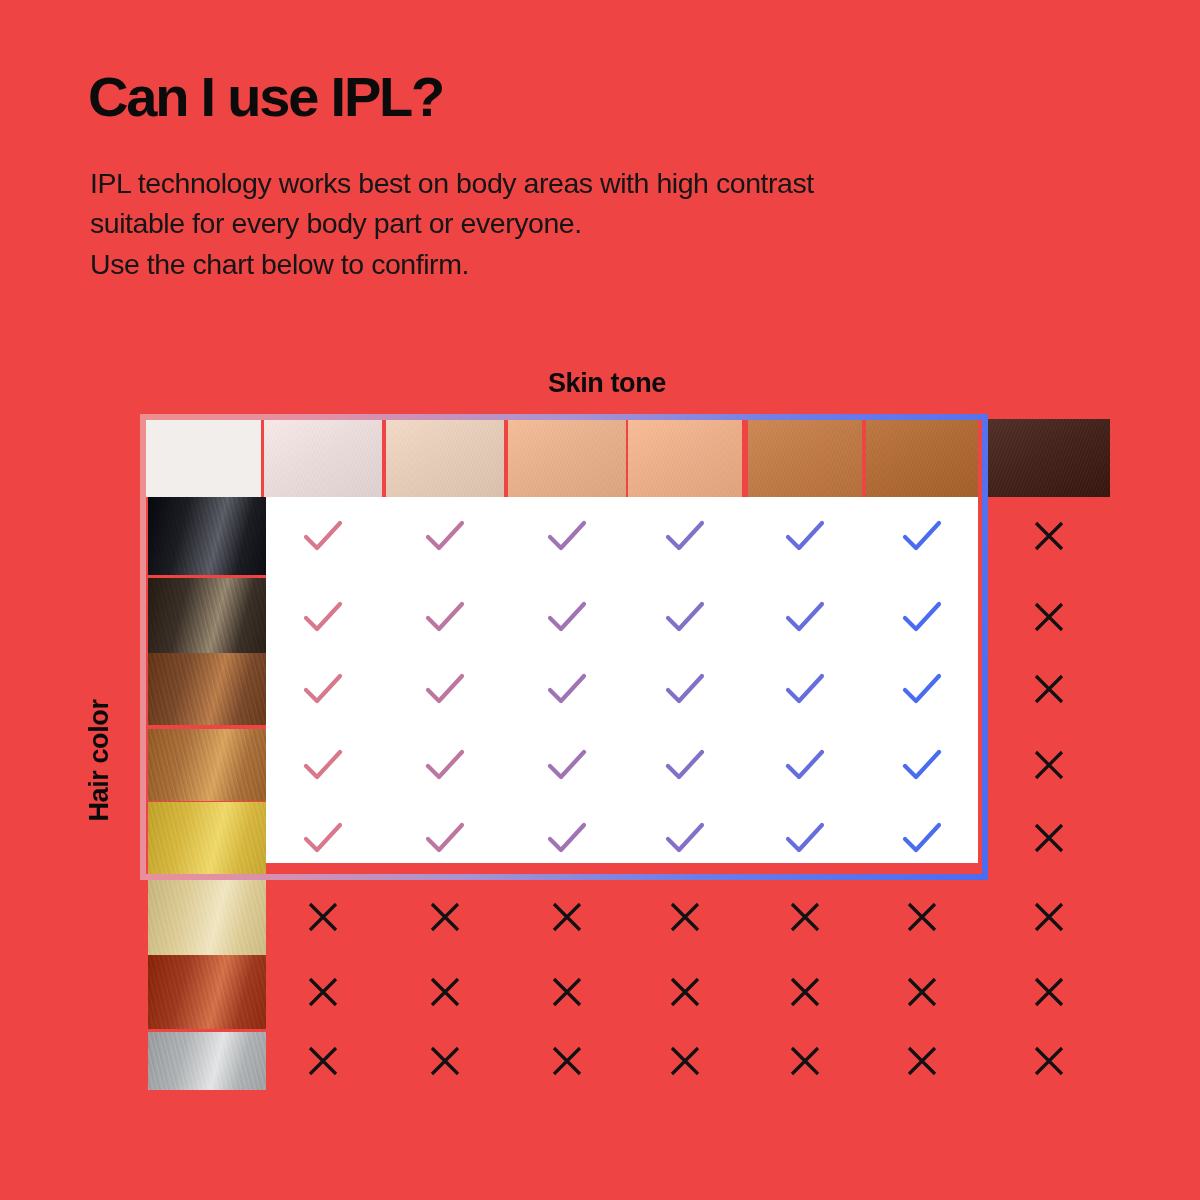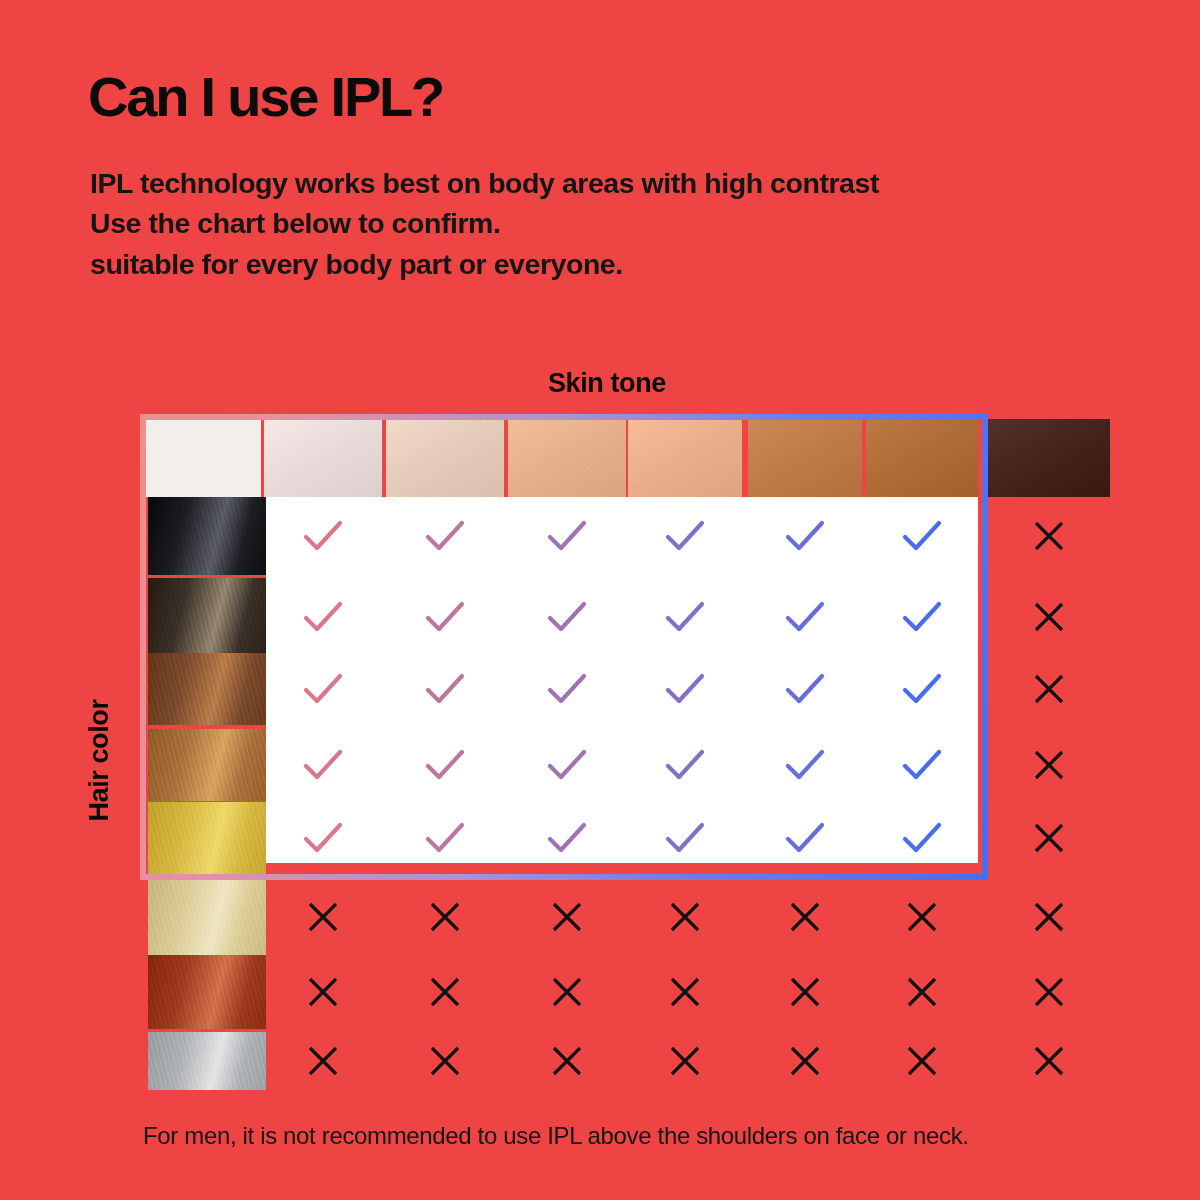--- a/index.html
+++ b/index.html
@@ -31,21 +31,21 @@
     line-height: 1.05;
     white-space: nowrap;
   }
 
   .intro {
     position: absolute;
     left: 90px;
     top: 163px;
     width: 1000px;
     font-size: 28.5px;
-    font-weight: 700;
+    font-weight: 400;
     line-height: 1.42;
     letter-spacing: -0.45px;
     color: #151515;
   }
   .intro p { margin: 0; }
 
   
   .chart {
     position: absolute;
     left: 0;
@@ -182,22 +182,22 @@
 </style>
 </head>
 <body>
 
 <div class="page">
 
   <div class="title">Can I use IPL?</div>
 
   <div class="intro">
     <p>IPL technology works best on body areas with high contrast</p>
+    <p>suitable for every body part or everyone.</p>
     <p>Use the chart below to confirm.</p>
-    <p>suitable for every body part or everyone.</p>
   </div>
 
   <div class="chart">
 
     <div class="skin-tone-label">Skin tone</div>
     <div class="hair-color-label">Hair color</div>
 
     <div class="white-panel"></div>
 
     <div class="skin-row" id="skin-row">
@@ -532,15 +532,14 @@
           <svg width="34" height="34" viewBox="0 0 34 34">
             <path d="M4 4 L30 30 M30 4 L4 30" fill="none" stroke="#111111" stroke-width="3.2" stroke-linecap="butt"></path>
           </svg>
         </div>
       </div>
 
     <div class="grad-border"></div>
 
   </div>
 
-  <div class="footer">For men, it is not recommended to use IPL above the shoulders on face or neck.</div>
 
 </div>
 
 </body></html>

